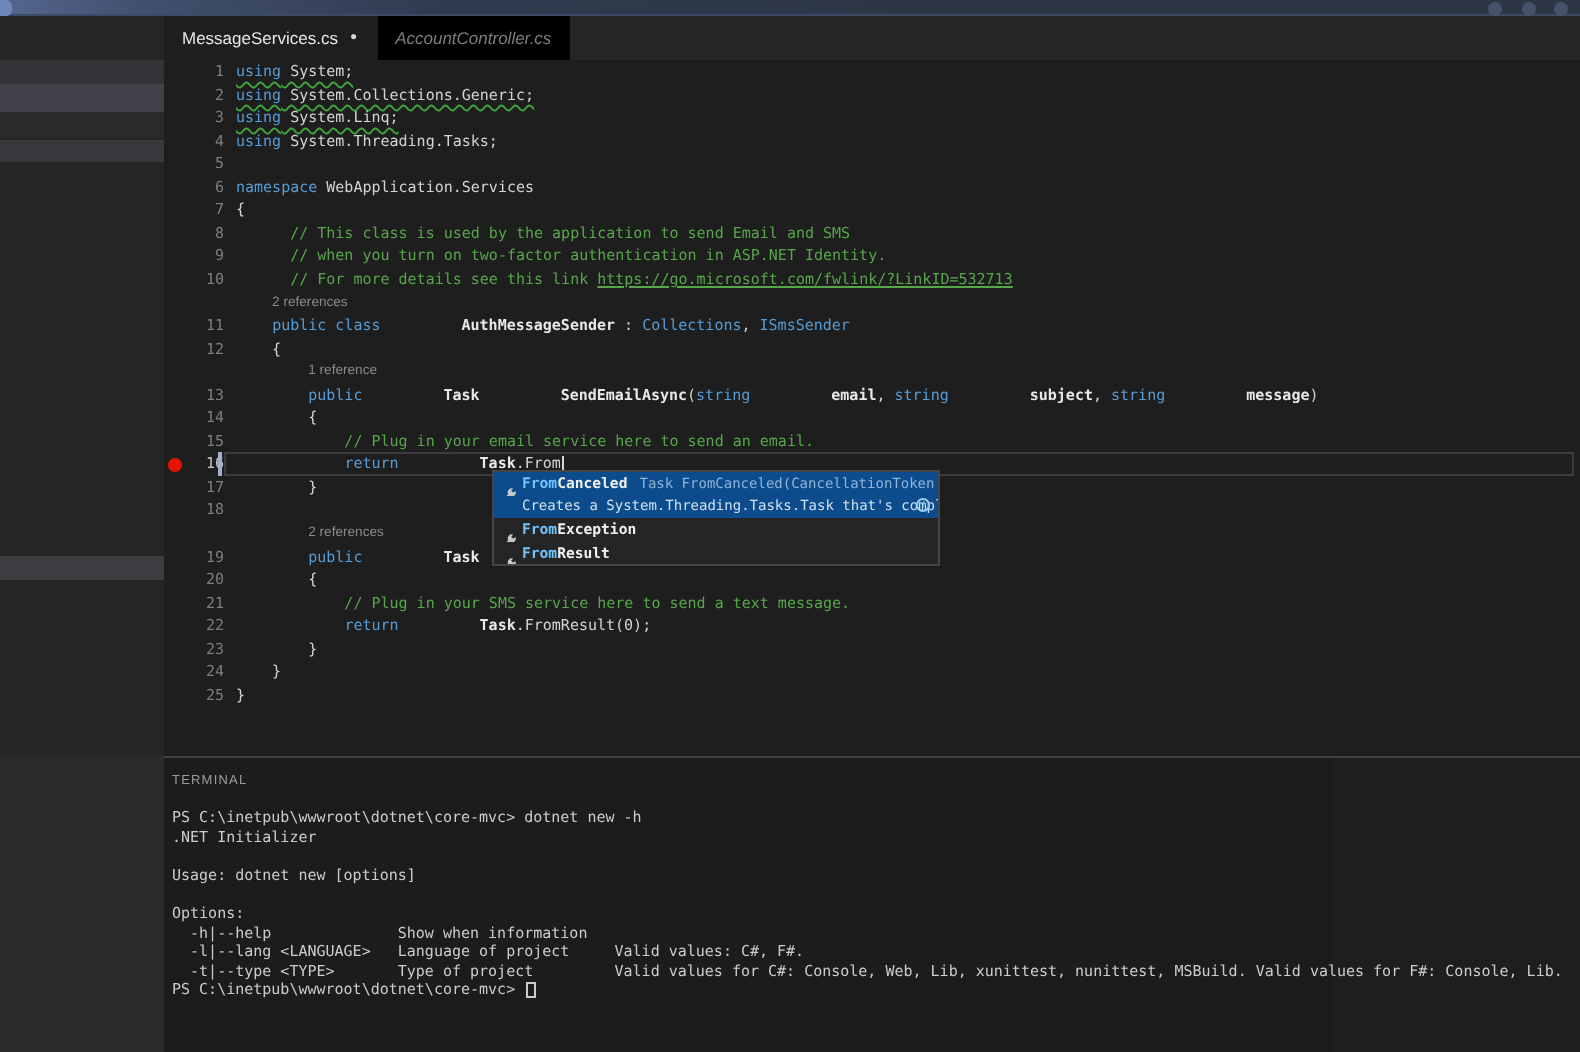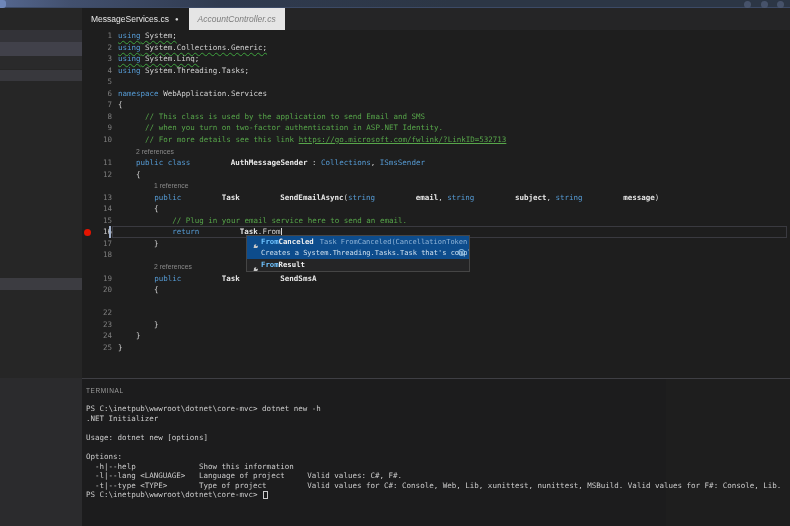--- a/index.html
+++ b/index.html
@@ -16,21 +16,21 @@
   }
   #titleblob { position:absolute; left:0; top:0; width:6px; height:8px; background:#6e86b8; border-radius:0 3px 3px 0; }
   .tsicon { position:absolute; top:1px; width:7px; height:7px; border-radius:50%; background:#4d5a73; opacity:.8; }
   
   #bgpanel { position:absolute; left:0; top:8px; width:82px; height:518px; background:#262626; }
   .bgband { position:absolute; left:0; width:82px; }
   
   #tabbar { position:absolute; left:82px; top:8px; width:708px; height:22px; background:#252526; display:flex; }
   .tab { height:22px; display:flex; align-items:center; padding:0 9px; font-size:8.5px; white-space:nowrap; }
   .tab.active { background:#1e1e1e; color:#e8e8e8; }
-  .tab.inactive { background:#e5e5e5; color:#7d7d7d; font-style:italic; border-left:1px solid #1e1e1e; }
+  .tab.inactive { background:#000000; color:#7d7d7d; font-style:italic; border-left:1px solid #1e1e1e; }
   .moddot { margin-left:6px; font-size:6px; color:#d8d8d8; }
   
   #editor { position:absolute; left:82px; top:30px; width:708px; height:348px; background:#1e1e1e; }
   .erow { position:absolute; left:0; width:708px; height:11.55px; display:flex; align-items:center; }
   .glyph { width:14px; height:11.55px; position:relative; flex:none; }
   .bpdot { position:absolute; left:2px; top:2.2px; width:7px; height:7px; border-radius:50%; background:#e51400; }
   .ln { width:16px; flex:none; text-align:right; font-family:"DejaVu Sans Mono", monospace; font-size:7.5px; color:#7e7e7e; line-height:11.55px; }
   .ln.cur { color:#c6c6c6; }
   .codepad { width:6px; flex:none; }
   pre.code { font-family:"DejaVu Sans Mono", monospace; font-size:7.5px; line-height:11.55px; white-space:pre; color:#d4d4d4; }
@@ -214,24 +214,31 @@
         <div class="ln">19</div>
         <div class="codepad"></div>
         <pre class="code"><span class="p">        </span><span class="k">public</span><span class="p"> </span><span class="b">Task</span><span class="p"> </span><span class="b">SendSmsA</span></pre>
       </div>
       <div class="erow" style="top: 254.1px;">
         <div class="glyph"></div>
         <div class="ln">20</div>
         <div class="codepad"></div>
         <pre class="code"><span class="p">        {</span></pre>
       </div>
+      <div class="erow" style="top: 265.65px;">
+        <div class="glyph"></div>
+        <div class="ln">21</div>
+        <div class="codepad"></div>
+        <pre class="code"><span class="c">            // Plug in your SMS service here to send a text message.</span></pre>
+      </div>
       <div class="erow" style="top: 277.2px;">
         <div class="glyph"></div>
         <div class="ln">22</div>
         <div class="codepad"></div>
+        <pre class="code"><span class="p">            </span><span class="k">return</span><span class="p"> </span><span class="b">Task</span><span class="p">.FromResult(0);</span></pre>
       </div>
       <div class="erow" style="top: 288.75px;">
         <div class="glyph"></div>
         <div class="ln">23</div>
         <div class="codepad"></div>
         <pre class="code"><span class="p">        }</span></pre>
       </div>
       <div class="erow" style="top: 300.3px;">
         <div class="glyph"></div>
         <div class="ln">24</div>
@@ -248,35 +255,41 @@
 
   <div id="suggest">
       <div class="sg-row sel">
         <span class="sg-ico"><svg width="9" height="9" viewBox="0 0 9 9">
             <path d="M7.8 2.6a2 2 0 0 1-2.7 2.5L2.3 7.9a.7.7 0 0 1-1-1l2.8-2.8A2 2 0 0 1 6.6 1.3l-1 1 .9 1 1.3-.7z" fill="#c8c8c8"></path>
           </svg></span>
         <span class="sg-main"><span class="m">From</span>Canceled</span>
         <span class="sg-detail">Task FromCanceled(CancellationToken cancellationToke…</span>
       </div>
       <div class="sg-row sel sg-doc">Creates a System.Threading.Tasks.Task that's completed due to cancellat…<span class="sg-info">i</span></div>
+      <div class="sg-row">
+        <span class="sg-ico"><svg width="9" height="9" viewBox="0 0 9 9">
+            <path d="M7.8 2.6a2 2 0 0 1-2.7 2.5L2.3 7.9a.7.7 0 0 1-1-1l2.8-2.8A2 2 0 0 1 6.6 1.3l-1 1 .9 1 1.3-.7z" fill="#c8c8c8"></path>
+          </svg></span>
+        <span class="sg-main"><span class="m">From</span>Exception</span>
+      </div>
       <div class="sg-row">
         <span class="sg-ico"><svg width="9" height="9" viewBox="0 0 9 9">
             <path d="M7.8 2.6a2 2 0 0 1-2.7 2.5L2.3 7.9a.7.7 0 0 1-1-1l2.8-2.8A2 2 0 0 1 6.6 1.3l-1 1 .9 1 1.3-.7z" fill="#c8c8c8"></path>
           </svg></span>
         <span class="sg-main"><span class="m">From</span>Result</span>
       </div>
     </div>
 
   <div id="divider"></div>
   <div id="terminal">
     <div id="term-title">TERMINAL</div>
   <div class="tline" style="top: 25px;">PS C:\inetpub\wwwroot\dotnet\core-mvc&gt; dotnet new -h</div>
       <div class="tline" style="top: 34.6px;">.NET Initializer</div>
       <div class="tline" style="top: 44.2px;"></div>
       <div class="tline" style="top: 53.8px;">Usage: dotnet new [options]</div>
       <div class="tline" style="top: 63.4px;"></div>
       <div class="tline" style="top: 73px;">Options:</div>
-      <div class="tline" style="top: 82.6px;">  -h|--help              Show this information</div>
+      <div class="tline" style="top: 82.6px;">  -h|--help              Show when information</div>
       <div class="tline" style="top: 92.2px;">  -l|--lang &lt;LANGUAGE&gt;   Language of project     Valid values: C#, F#.</div>
       <div class="tline" style="top: 101.8px;">  -t|--type &lt;TYPE&gt;       Type of project         Valid values for C#: Console, Web, Lib, xunittest, nunittest, MSBuild. Valid values for F#: Console, Lib.</div>
       <div class="tline" style="top: 111.4px;">PS C:\inetpub\wwwroot\dotnet\core-mvc&gt; <span class="tcursor"></span></div>
     </div>
 </div>
 
 </body></html>

